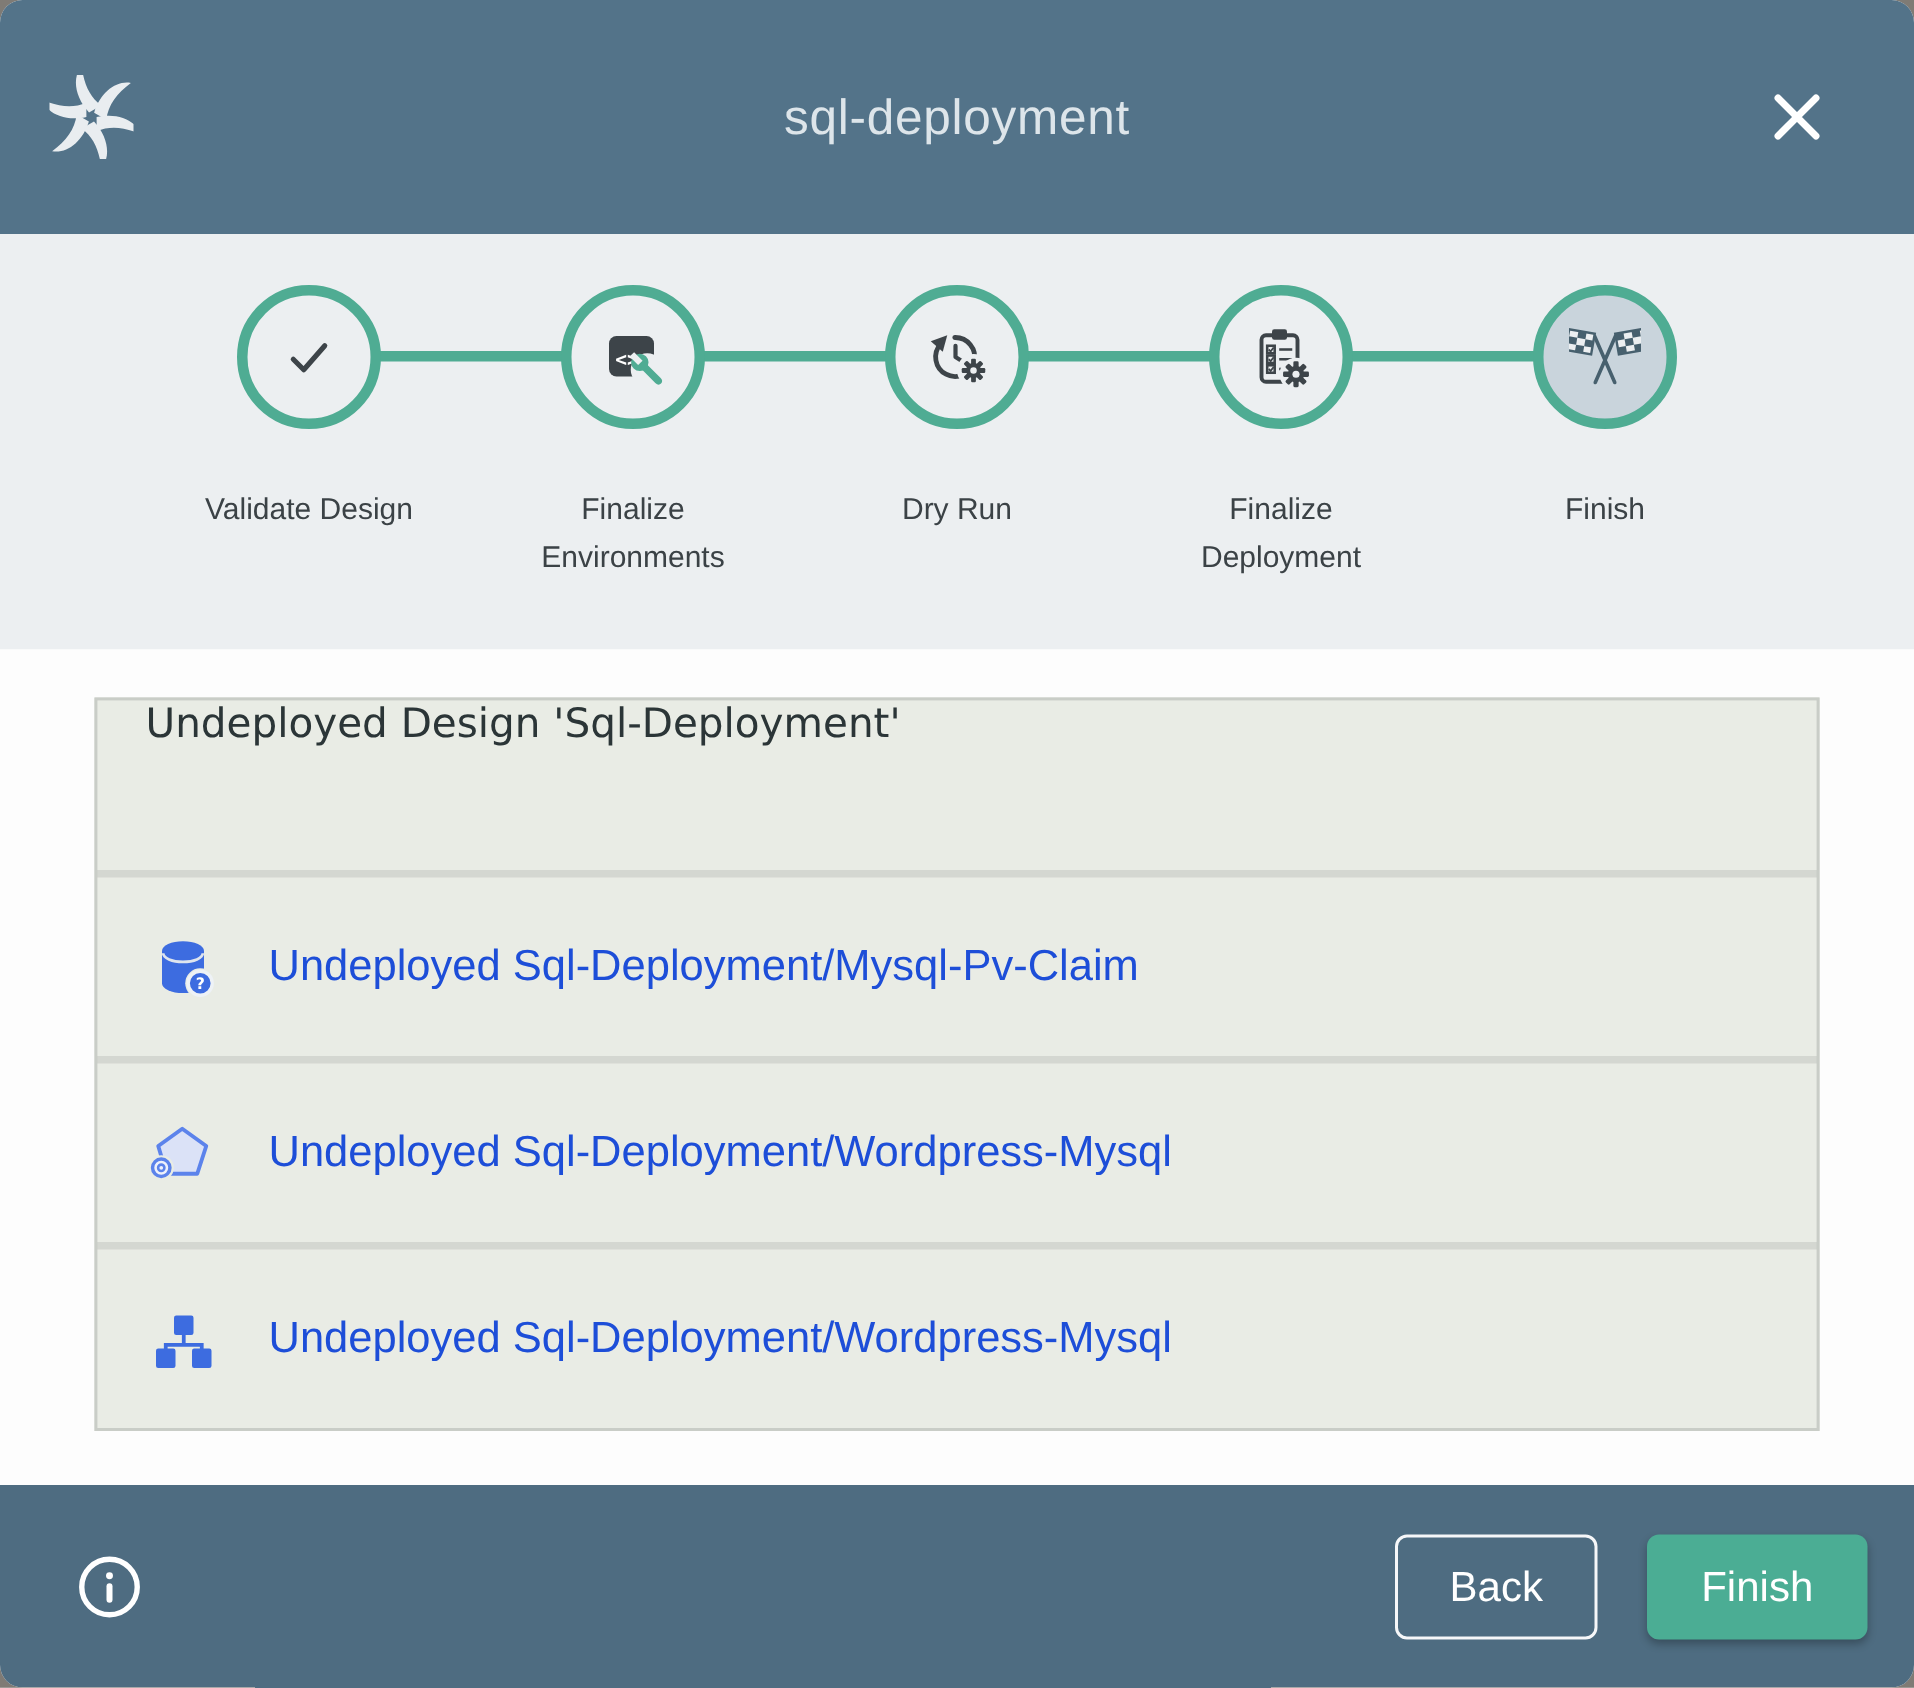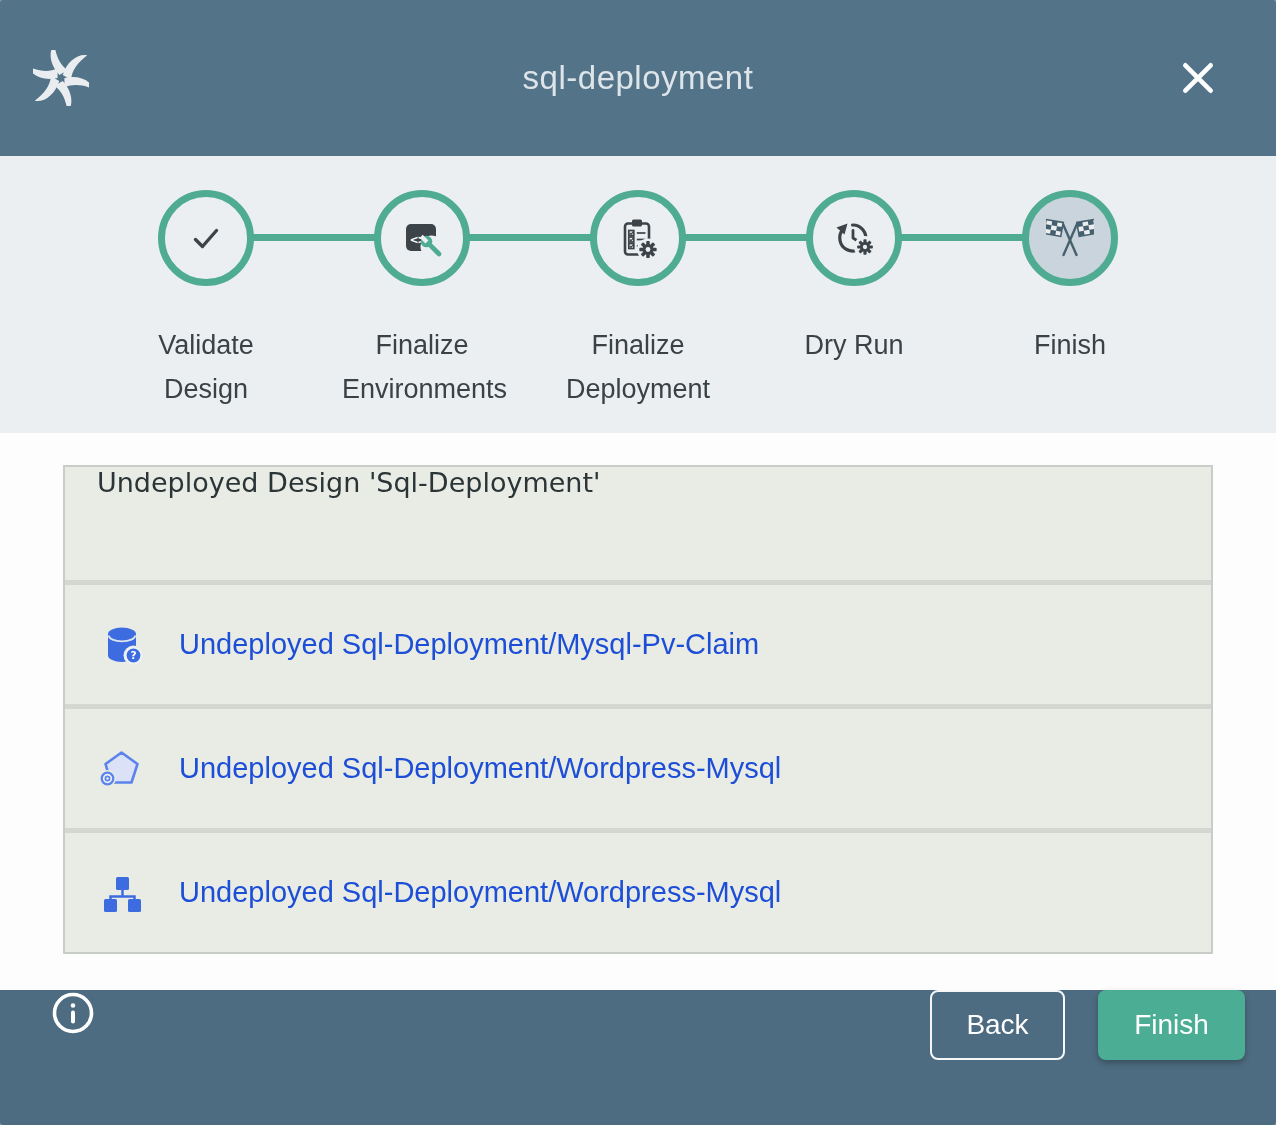--- a/index.html
+++ b/index.html
@@ -1,44 +1,44 @@
 <!DOCTYPE html>
 <html><head>
 <meta charset="utf-8">
 <style>
   * { margin:0; padding:0; box-sizing:border-box; }
   html,body { width:1276px; height:1125px; background:#7f7b75; font-family:"Liberation Sans", sans-serif; }
-  .modal { width:1276px; height:1125px; border-radius:2px; overflow:hidden; display:flex; flex-direction:column; background:#fdfdfd; }
+  .modal { width:1276px; height:1125px; border-radius:15px; overflow:hidden; display:flex; flex-direction:column; background:#fdfdfd; }
 
   
   .hdr { height:156px; background:#537389; flex:0 0 auto; position:relative; display:flex; align-items:center; justify-content:center; }
   .hdr-logo { position:absolute; left:33px; top:50px; width:56px; height:56px; }
   .hdr-title { color:#dde5ea; font-size:33px; letter-spacing:0.5px; }
   .hdr-close { position:absolute; right:58px; top:58px; width:40px; height:40px; cursor:pointer; display:flex; align-items:center; justify-content:center; background:none; border:none; }
 
   
   .stepper { height:277px; background:#eceff1; flex:0 0 auto; }
   .steps-row { width:1080px; margin:0 auto; position:relative; padding-top:34px; display:flex; }
   .connector { position:absolute; left:108px; right:108px; top:78px; height:7px; background:#4fac93; z-index:0; }
   .step { width:216px; display:flex; flex-direction:column; align-items:center; position:relative; z-index:1; }
   .step-circle { width:96px; height:96px; border-radius:50%; border:7px solid #4fac93; background:#eceff1; display:flex; align-items:center; justify-content:center; cursor:pointer; }
   .step.current .step-circle { background:#c9d4dc; }
-  .step-label { margin-top:38px; font-size:27px; line-height:1.62; color:#3b4246; text-align:center; max-width:160px; }
+  .step-label { margin-top:38px; font-size:20px; line-height:1.62; color:#3b4246; text-align:center; max-width:160px; }
 
   
   .content { flex:1 1 auto; background:#fdfdfd; }
   .panel { margin:32px 63px 0 63px; width:1150px; border:2px solid #c9cdc7; background:#d4d7d1; }
   .panel-header { height:113px; background:#e9ece5; display:flex; padding-left:32px;
                   font-family:"DejaVu Sans", sans-serif; font-size:27px; color:#2b3537; }
   .panel-item { height:119px; background:#e9ece5; margin-top:5px; display:flex; align-items:center; padding-left:33px; }
   .item-icon { width:48px; height:48px; flex:0 0 auto; }
   .item-text { margin-left:33px; font-size:29px; color:#1d4ed8; }
 
   
-  .ftr { height:135px; background:#4e6c81; flex:0 0 auto; display:flex; align-items:flex-start; }
+  .ftr { height:135px; background:#4e6c81; flex:0 0 auto; display:flex; align-items:center; }
   .info-btn { margin-left:50px; background:none; border:none; width:46px; height:46px; cursor:pointer; }
   .ftr-spacer { flex:1 1 auto; }
   .btn-back { width:135px; height:70px; border-radius:8px; background:transparent; border:2px solid rgba(255,255,255,0.95);
               color:#fff; font-size:28px; cursor:pointer; font-family:"Liberation Sans", sans-serif; }
   .btn-finish { width:147px; height:70px; margin-left:33px; margin-right:31px; border-radius:8px; background:#4bad94; border:none;
                 color:#fff; font-size:28px; cursor:pointer; box-shadow:0 3px 6px rgba(0,0,0,0.28); font-family:"Liberation Sans", sans-serif; }
 </style>
 </head>
 <body>
 
@@ -95,20 +95,40 @@
             <text x="20" y="30" font-family="DejaVu Sans Mono, monospace" font-size="13" font-weight="bold" fill="#ffffff" text-anchor="middle">&lt;&gt;</text>
             <circle cx="33.5" cy="32.5" r="11" fill="#eceff1"></circle>
             <g transform="translate(33.5,32.5) rotate(-45)" fill="#4fac93">
               <path d="M-2.4 -4 L-2.4 10 Q-2.4 13 0 13 Q2.4 13 2.4 10 L2.4 -4 Z"></path>
               <circle cy="-7" r="5.8"></circle>
               <rect x="-2.1" y="-14.5" width="4.2" height="8" fill="#eceff1"></rect>
             </g>
           </svg>
         </div>
         <div class="step-label">Finalize Environments</div>
+      </div>
+
+      <div class="step">
+        <div class="step-circle">
+          <svg width="48" height="48" viewBox="0 0 48 48">
+            <path d="M13.2 15.2 A 13 13 0 1 0 22.5 11" fill="none" stroke="#3d4449" stroke-width="3.2" stroke-linecap="round"></path>
+            <polygon points="6.5,13.5 17.5,9.5 14.5,20.5" fill="#3d4449"></polygon>
+            <path d="M23 24 L23 16.5 M23 24 L28.5 27.5" stroke="#3d4449" stroke-width="2.8" stroke-linecap="round" fill="none"></path>
+            <circle cx="35" cy="33" r="11" fill="#eceff1"></circle>
+            <g transform="translate(35,33) scale(0.8)" fill="#3d4449">
+              <rect x="-2" y="-9.8" width="4" height="19.6" rx="1"></rect>
+              <rect x="-2" y="-9.8" width="4" height="19.6" rx="1" transform="rotate(45)"></rect>
+              <rect x="-2" y="-9.8" width="4" height="19.6" rx="1" transform="rotate(90)"></rect>
+              <rect x="-2" y="-9.8" width="4" height="19.6" rx="1" transform="rotate(135)"></rect>
+              <circle r="6.2"></circle>
+              <circle r="2.7" fill="#eceff1"></circle>
+            </g>
+          </svg>
+        </div>
+        <div class="step-label">Dry Run</div>
       </div>
 
       <div class="step">
         <div class="step-circle">
           <svg width="48" height="48" viewBox="0 0 48 48">
             <rect x="11" y="9.5" width="24" height="31" rx="3" fill="none" stroke="#3d4449" stroke-width="2.6"></rect>
             <rect x="18" y="5.5" width="10" height="7" rx="1.5" fill="#3d4449"></rect>
             <g stroke="#3d4449" stroke-width="1.7" fill="none">
               <rect x="14.8" y="16.5" width="5" height="5"></rect>
                 <path d="M22.8 19 L31.5 19"></path>
@@ -127,40 +147,20 @@
               <rect x="-2" y="-9.8" width="4" height="19.6" rx="1" transform="rotate(90)"></rect>
               <rect x="-2" y="-9.8" width="4" height="19.6" rx="1" transform="rotate(135)"></rect>
               <circle r="6.2"></circle>
               <circle r="2.7" fill="#eceff1"></circle>
             </g>
           </svg>
         </div>
         <div class="step-label">Finalize Deployment</div>
       </div>
 
-      <div class="step">
-        <div class="step-circle">
-          <svg width="48" height="48" viewBox="0 0 48 48">
-            <path d="M13.2 15.2 A 13 13 0 1 0 22.5 11" fill="none" stroke="#3d4449" stroke-width="3.2" stroke-linecap="round"></path>
-            <polygon points="6.5,13.5 17.5,9.5 14.5,20.5" fill="#3d4449"></polygon>
-            <path d="M23 24 L23 16.5 M23 24 L28.5 27.5" stroke="#3d4449" stroke-width="2.8" stroke-linecap="round" fill="none"></path>
-            <circle cx="35" cy="33" r="11" fill="#eceff1"></circle>
-            <g transform="translate(35,33) scale(0.8)" fill="#3d4449">
-              <rect x="-2" y="-9.8" width="4" height="19.6" rx="1"></rect>
-              <rect x="-2" y="-9.8" width="4" height="19.6" rx="1" transform="rotate(45)"></rect>
-              <rect x="-2" y="-9.8" width="4" height="19.6" rx="1" transform="rotate(90)"></rect>
-              <rect x="-2" y="-9.8" width="4" height="19.6" rx="1" transform="rotate(135)"></rect>
-              <circle r="6.2"></circle>
-              <circle r="2.7" fill="#eceff1"></circle>
-            </g>
-          </svg>
-        </div>
-        <div class="step-label">Dry Run</div>
-      </div>
-
       <div class="step current">
         <div class="step-circle">
           <svg width="48" height="48" viewBox="0 0 48 48">
             <g stroke="#47606e" stroke-width="2.4" stroke-linecap="round" fill="none">
               <path d="M17 10 L30.5 41"></path>
               <path d="M31 10 L17.5 41"></path>
             </g>
             <g transform="translate(17,9.5) rotate(10)">
               <rect x="-22" y="-1" width="22" height="14" fill="#eceff1" stroke="#47606e" stroke-width="1.6"></rect>
               <g fill="#47606e">

